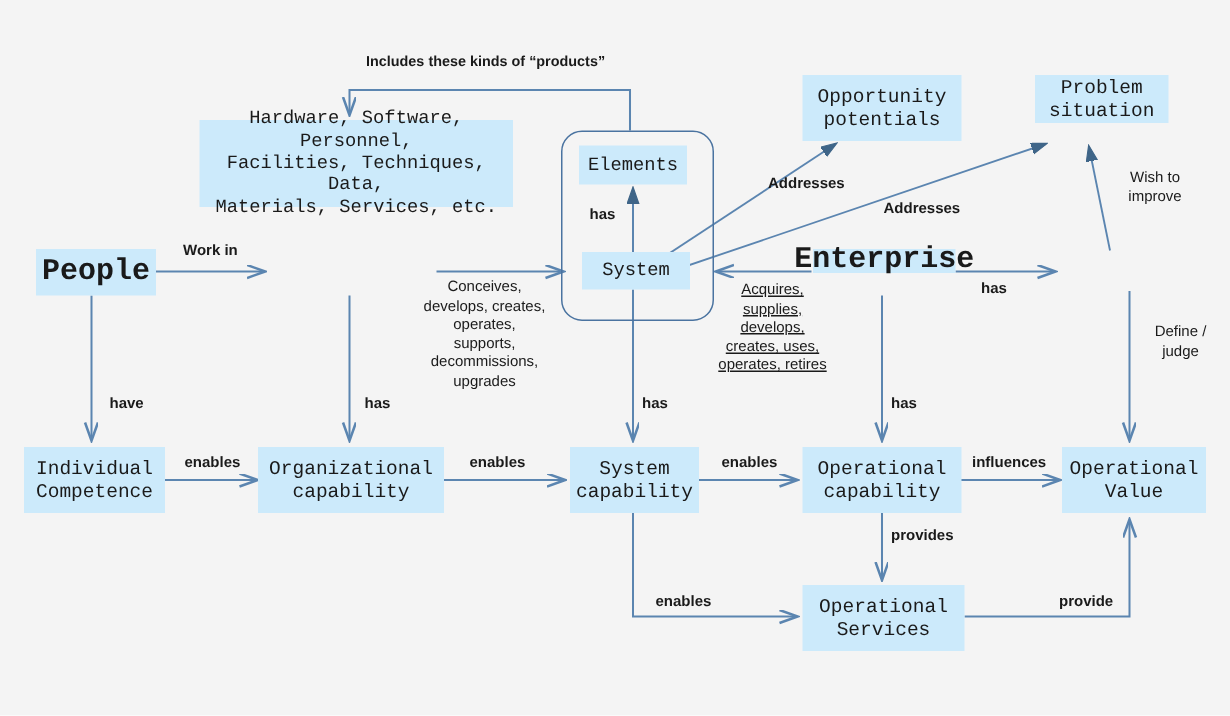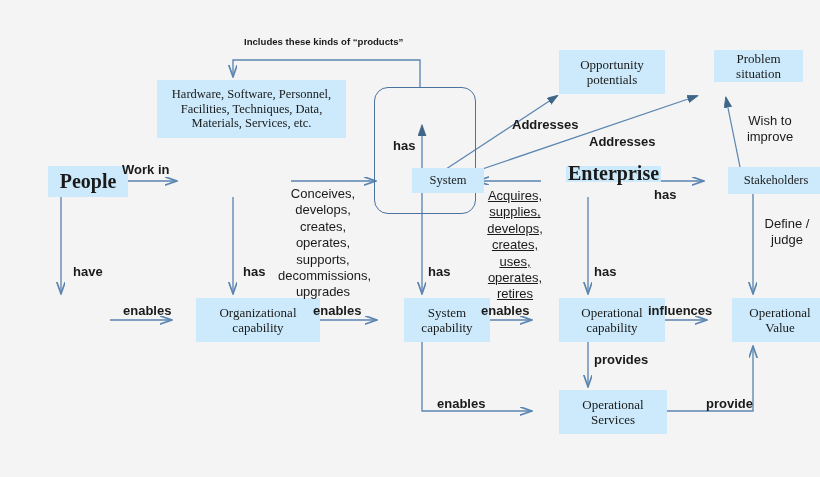--- a/index.html
+++ b/index.html
@@ -22,39 +22,38 @@
     height: 477px;
   }
   .node {
     position: absolute;
     background: #cceafb;
     display: flex;
     align-items: center;
     justify-content: center;
     text-align: center;
     color: #1a1a1a;
-    font-family: Liberation Serif, serif;
+    font-family: Liberation Mono, monospace;
     font-size: 13px;
     line-height: 1.18;
     box-sizing: border-box;
     z-index: 3;
-    margin-left: 24px;
   }
   .node.bold {
     font-weight: bold;
     font-size: 20px;
   }
   .node.small {
     font-size: 12.5px;
   }
   .edge-label {
     position: absolute;
     color: #1a1a1a;
     font-family: "Liberation Sans", sans-serif;
-    font-size: 13px;
+    font-size: 10px;
     line-height: 1.26;
     text-align: center;
     white-space: pre-line;
     z-index: 4;
     background: transparent;
   }
   .edge-label.wide { white-space: nowrap; font-weight: bold; }
   .group-box {
     position: absolute;
     border: 1.6px solid #4a73a0;
@@ -122,37 +121,39 @@
 
       <path d="M 643,411 L 753,411 L 753,347" marker-end="url(#ah)"></path>
     </g>
   </svg>
 
   <div class="group-box" style="left:374px; top:87px; width:100px; height:125px;"></div>
 
   <div class="node bold" style="left:24px; top:166px; width:80px; height:31px;">People</div>
 
 
-  <div class="node small" style="left:133px; top:80px; width:189px; height:58px; white-space:pre-line;">Hardware, Software, Personnel,
+  <div class="node small" style="left:133px; top:80px; width:209px; height:58px; white-space:pre-line;">Hardware, Software, Personnel,
 Facilities, Techniques, Data,
 Materials, Services, etc.</div>
 
+  <div class="node small" style="left:386px; top:97px; width:72px; height:26px;">Elements</div>
 
   <div class="node small" style="left:388px; top:168px; width:72px; height:25px;">System</div>
 
   <div class="node" style="left:535px; top:50px; width:106px; height:44px; white-space:pre-line;">Opportunity
 potentials</div>
 
   <div class="node" style="left:690px; top:50px; width:89px; height:32px; white-space:pre-line;">Problem
 situation</div>
 
   <div class="node bold" style="left:542px; top:166px; width:95px; height:16px;">Enterprise</div>
 
-  <div class="node small" style="left:704px; top:167px; width:96px; height:27px;">Stakeholders</div>
-
+
+  <div class="node" style="left:16px; top:298px; width:94px; height:44px; white-space:pre-line;">Individual
+Competence</div>
 
   <div class="node" style="left:172px; top:298px; width:124px; height:44px; white-space:pre-line;">Organizational
 capability</div>
 
   <div class="node" style="left:380px; top:298px; width:86px; height:44px; white-space:pre-line;">System
 capability</div>
 
   <div class="node" style="left:535px; top:298px; width:106px; height:44px; white-space:pre-line;">Operational
 capability</div>
 

